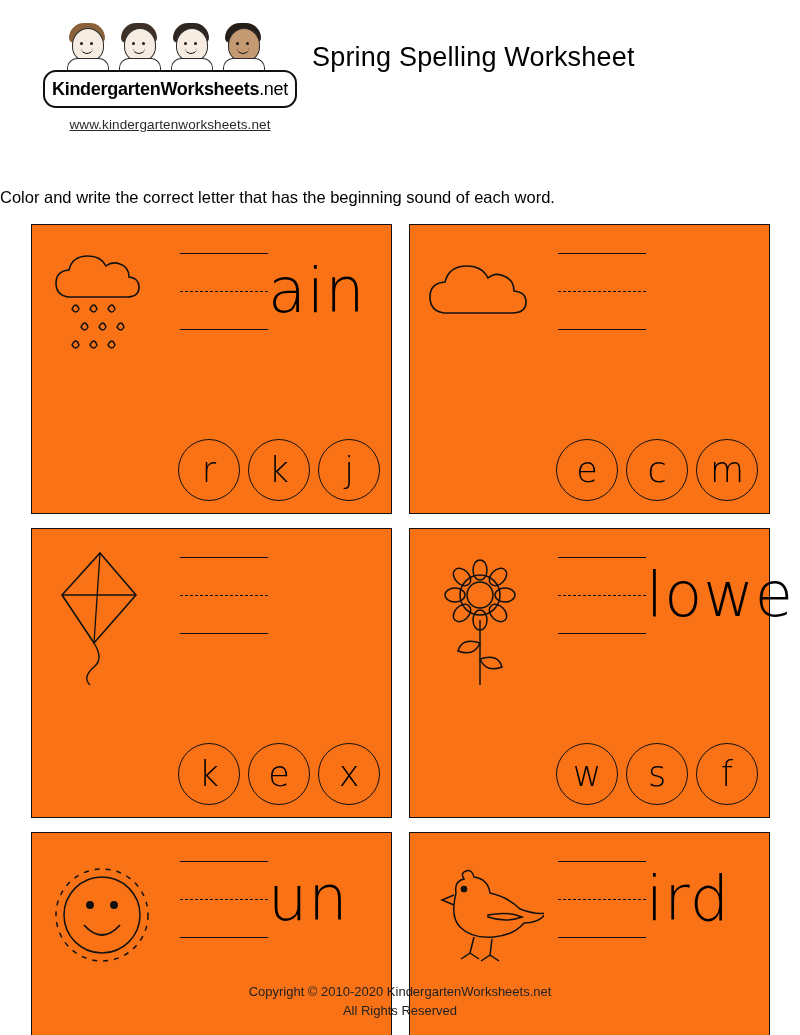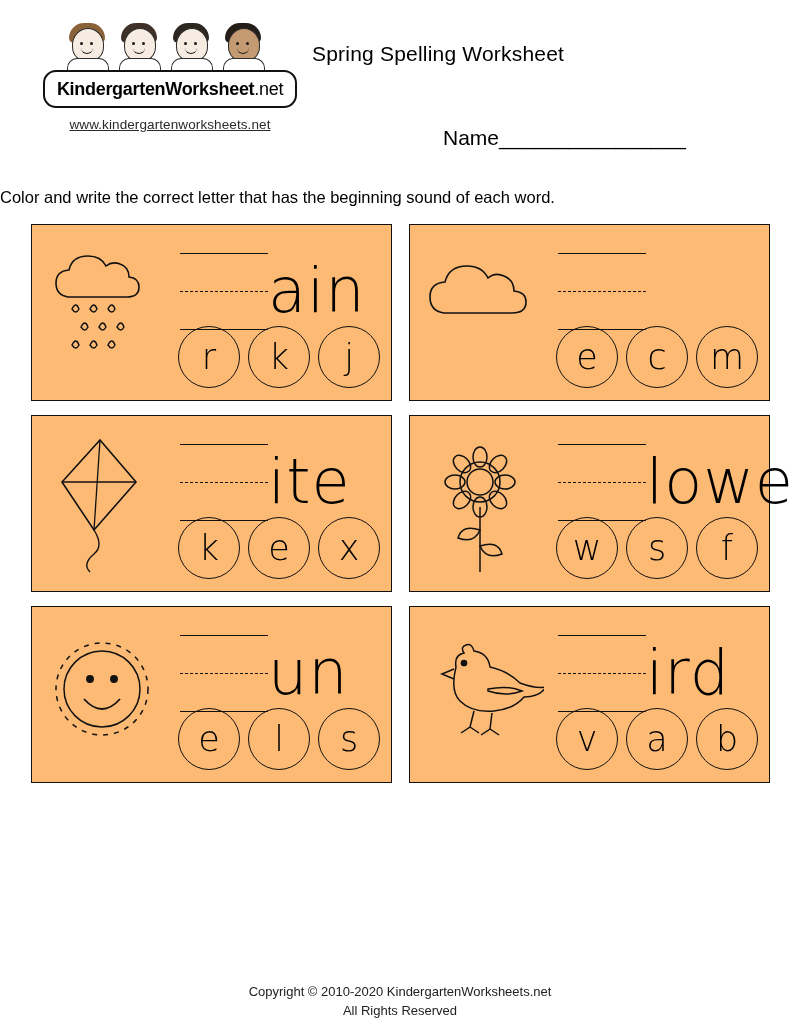--- a/index.html
+++ b/index.html
@@ -125,21 +125,21 @@
     font-size: 13.5px;
     color: #2a2a2a;
     letter-spacing: 0.1px;
     text-decoration: underline;
   }
 
   .title {
     position: absolute;
     left: 312px;
     top: 42px;
-    font-size: 21px;
+    font-size: 27px;
     letter-spacing: 0.2px;
     white-space: nowrap;
   }
   .name-line {
     position: absolute;
     left: 443px;
     top: 126px;
     font-size: 21px;
     white-space: nowrap;
   }
@@ -158,23 +158,23 @@
     position: absolute;
     left: 31px;
     top: 224px;
     width: 740px;
     display: flex;
     flex-wrap: wrap;
     gap: 14px 17px;
   }
   .card {
     width: 361px;
-    height: 177px;
+    height: 290px;
     border: 1.6px solid #111;
-    background: #fdba74;
+    background: #f97316;
     position: relative;
     box-sizing: border-box;
   }
   .pic {
     position: absolute;
     left: 6px;
     top: 10px;
     width: 128px;
     height: 150px;
   }
@@ -281,28 +281,27 @@
         <div class="hair"></div>
           <div class="head"></div>
         <div class="eye l"></div>
           <div class="eye r"></div>
           <div class="smile"></div>
         <div class="body"></div>
       </div>
     </div>
     <div class="logo-band">
       <span class="txt">
-        <span class="b">Kindergarten</span><span class="b">Worksheet</span><span>.net</span>
+        <span class="b">Kindergarten</span><span class="b">Worksheets</span><span>.net</span>
       </span>
     </div>
     <div class="logo-url">www.kindergartenworksheets.net</div>
   </div>
 
   <div class="title">Spring Spelling Worksheet</div>
-  <div class="name-line">Name________________</div>
 </div>
 
 <div class="instructions">Color and write the correct letter that has the beginning sound of each word.</div>
 
 <div class="grid">
 
   <div class="card">
     <div class="pic">
       <svg viewBox="0 0 128 150" width="128" height="150">
         <path d="M30 62 q-12 -2 -12 -14 q0 -12 13 -13 q3 -14 19 -14 q13 0 18 10 q6 -5 14 -2 q9 3 9 13 q10 1 10 10 q0 10 -12 10 z" fill="none" stroke="#111" stroke-width="1.6"></path>
@@ -360,21 +359,20 @@
         <line x1="24" y1="56" x2="98" y2="56" stroke="#111" stroke-width="1.3"></line>
         <path d="M56 104 q10 16 0 24 q-12 10 -4 18" fill="none" stroke="#111" stroke-width="1.4"></path>
       </svg>
     </div>
     <div class="word-area">
       <div class="blank-lines">
         <div class="ln top"></div>
           <div class="ln mid"></div>
           <div class="ln bot"></div>
       </div>
-      <div class="word-tail">ite</div>
     </div>
     <div class="choices">
       <div class="choice">k</div>
       <div class="choice">e</div>
       <div class="choice">x</div>
     </div>
   </div>
 
   <div class="card">
     <div class="pic">

